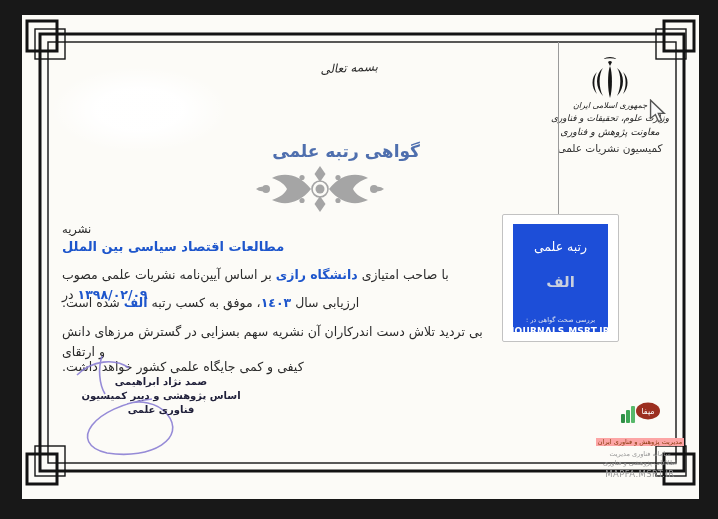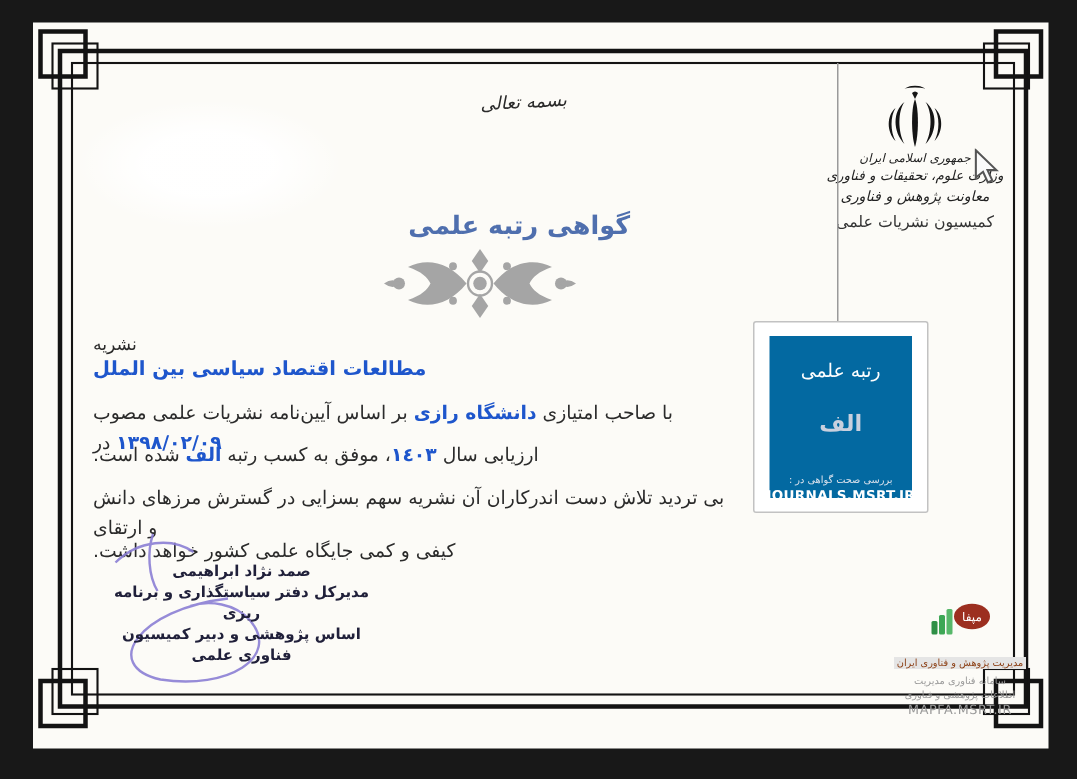--- a/index.html
+++ b/index.html
@@ -40,29 +40,29 @@
   .body-line{left:40px;top:0;width:426px;font-size:12.5px;line-height:20px;}
   .hl{color:#1e56cc;font-weight:bold;}
   .sig-block{left:44px;top:360px;width:190px;text-align:center;direction:rtl;
     font-size:10px;font-weight:bold;color:#20203a;line-height:14px;}
   .scrawl{left:25px;top:338px;width:190px;height:115px;}
   .rank-box{
     left:480px;top:199px;width:117px;height:128px;box-sizing:border-box;
     background:#fff;border:1px solid #c2c2c2;border-radius:2px;padding:9px 10px;
   }
   .rank-inner{
-    width:100%;height:100%;background:#0369a1;display:flex;flex-direction:column;
+    width:100%;height:100%;background:#1d4ed8;display:flex;flex-direction:column;
     align-items:center;direction:rtl;
   }
   .rank-title{color:#ffffff;font-size:12.5px;margin-top:15px;}
   .rank-value{color:#c9d0de;font-size:15px;font-weight:bold;margin-top:19px;}
   .verify-label{color:#dfe4ee;font-size:6.5px;margin-top:25px;}
   .verify-url{color:#ffffff;font-size:9px;font-weight:bold;margin-top:2px;letter-spacing:.2px;}
   .mapfa{left:558px;top:386px;width:120px;text-align:center;direction:rtl;}
-  .mapfa .tagline{display:inline-block;font-size:6.5px;color:#8a3c10;background:#e5e5e5;padding:0 2px;margin-top:1px;}
+  .mapfa .tagline{display:inline-block;font-size:6.5px;color:#8a3c10;background:#fca5a5;padding:0 2px;margin-top:1px;}
   .mapfa .gline{font-size:6.5px;color:#979797;margin-top:1.5px;}
   .mapfa .url{font-size:8.5px;color:#9a9a9a;margin-top:2px;letter-spacing:.4px;direction:ltr;}
   .cursor{left:626px;top:84px;width:20px;height:24px;}
 </style>
 </head>
 <body>
 
 <div class="page">
 
   <div class="abs smudge"></div>
@@ -142,21 +142,20 @@
   <svg class="abs scrawl" viewBox="0 0 190 115">
     <g fill="none" stroke="#8b7fd4" stroke-width="1.6" opacity="0.9">
       <path d="M30 22 C45 7 68 5 82 15"></path>
       <path d="M55 3 C51 15 52 31 58 41"></path>
       <path d="M105 46 C45 53 20 91 60 100 C105 107 140 85 120 61 C110 49 92 47 80 51"></path>
     </g>
   </svg>
 
   <div class="abs sig-block">
     <div>صمد نژاد ابراهیمی</div>
-    <div>مدیرکل دفتر سیاستگذاری و برنامه ریزی</div>
     <div>اساس پژوهشی و دبیر کمیسیون</div>
     <div>فناوری علمی</div>
   </div>
 
   <div class="abs rank-box">
     <div class="rank-inner">
       <div class="rank-title">رتبه علمی</div>
       <div class="rank-value">الف</div>
       <div class="verify-label">بررسی صحت گواهی در :</div>
       <div class="verify-url">JOURNALS.MSRT.IR</div>

